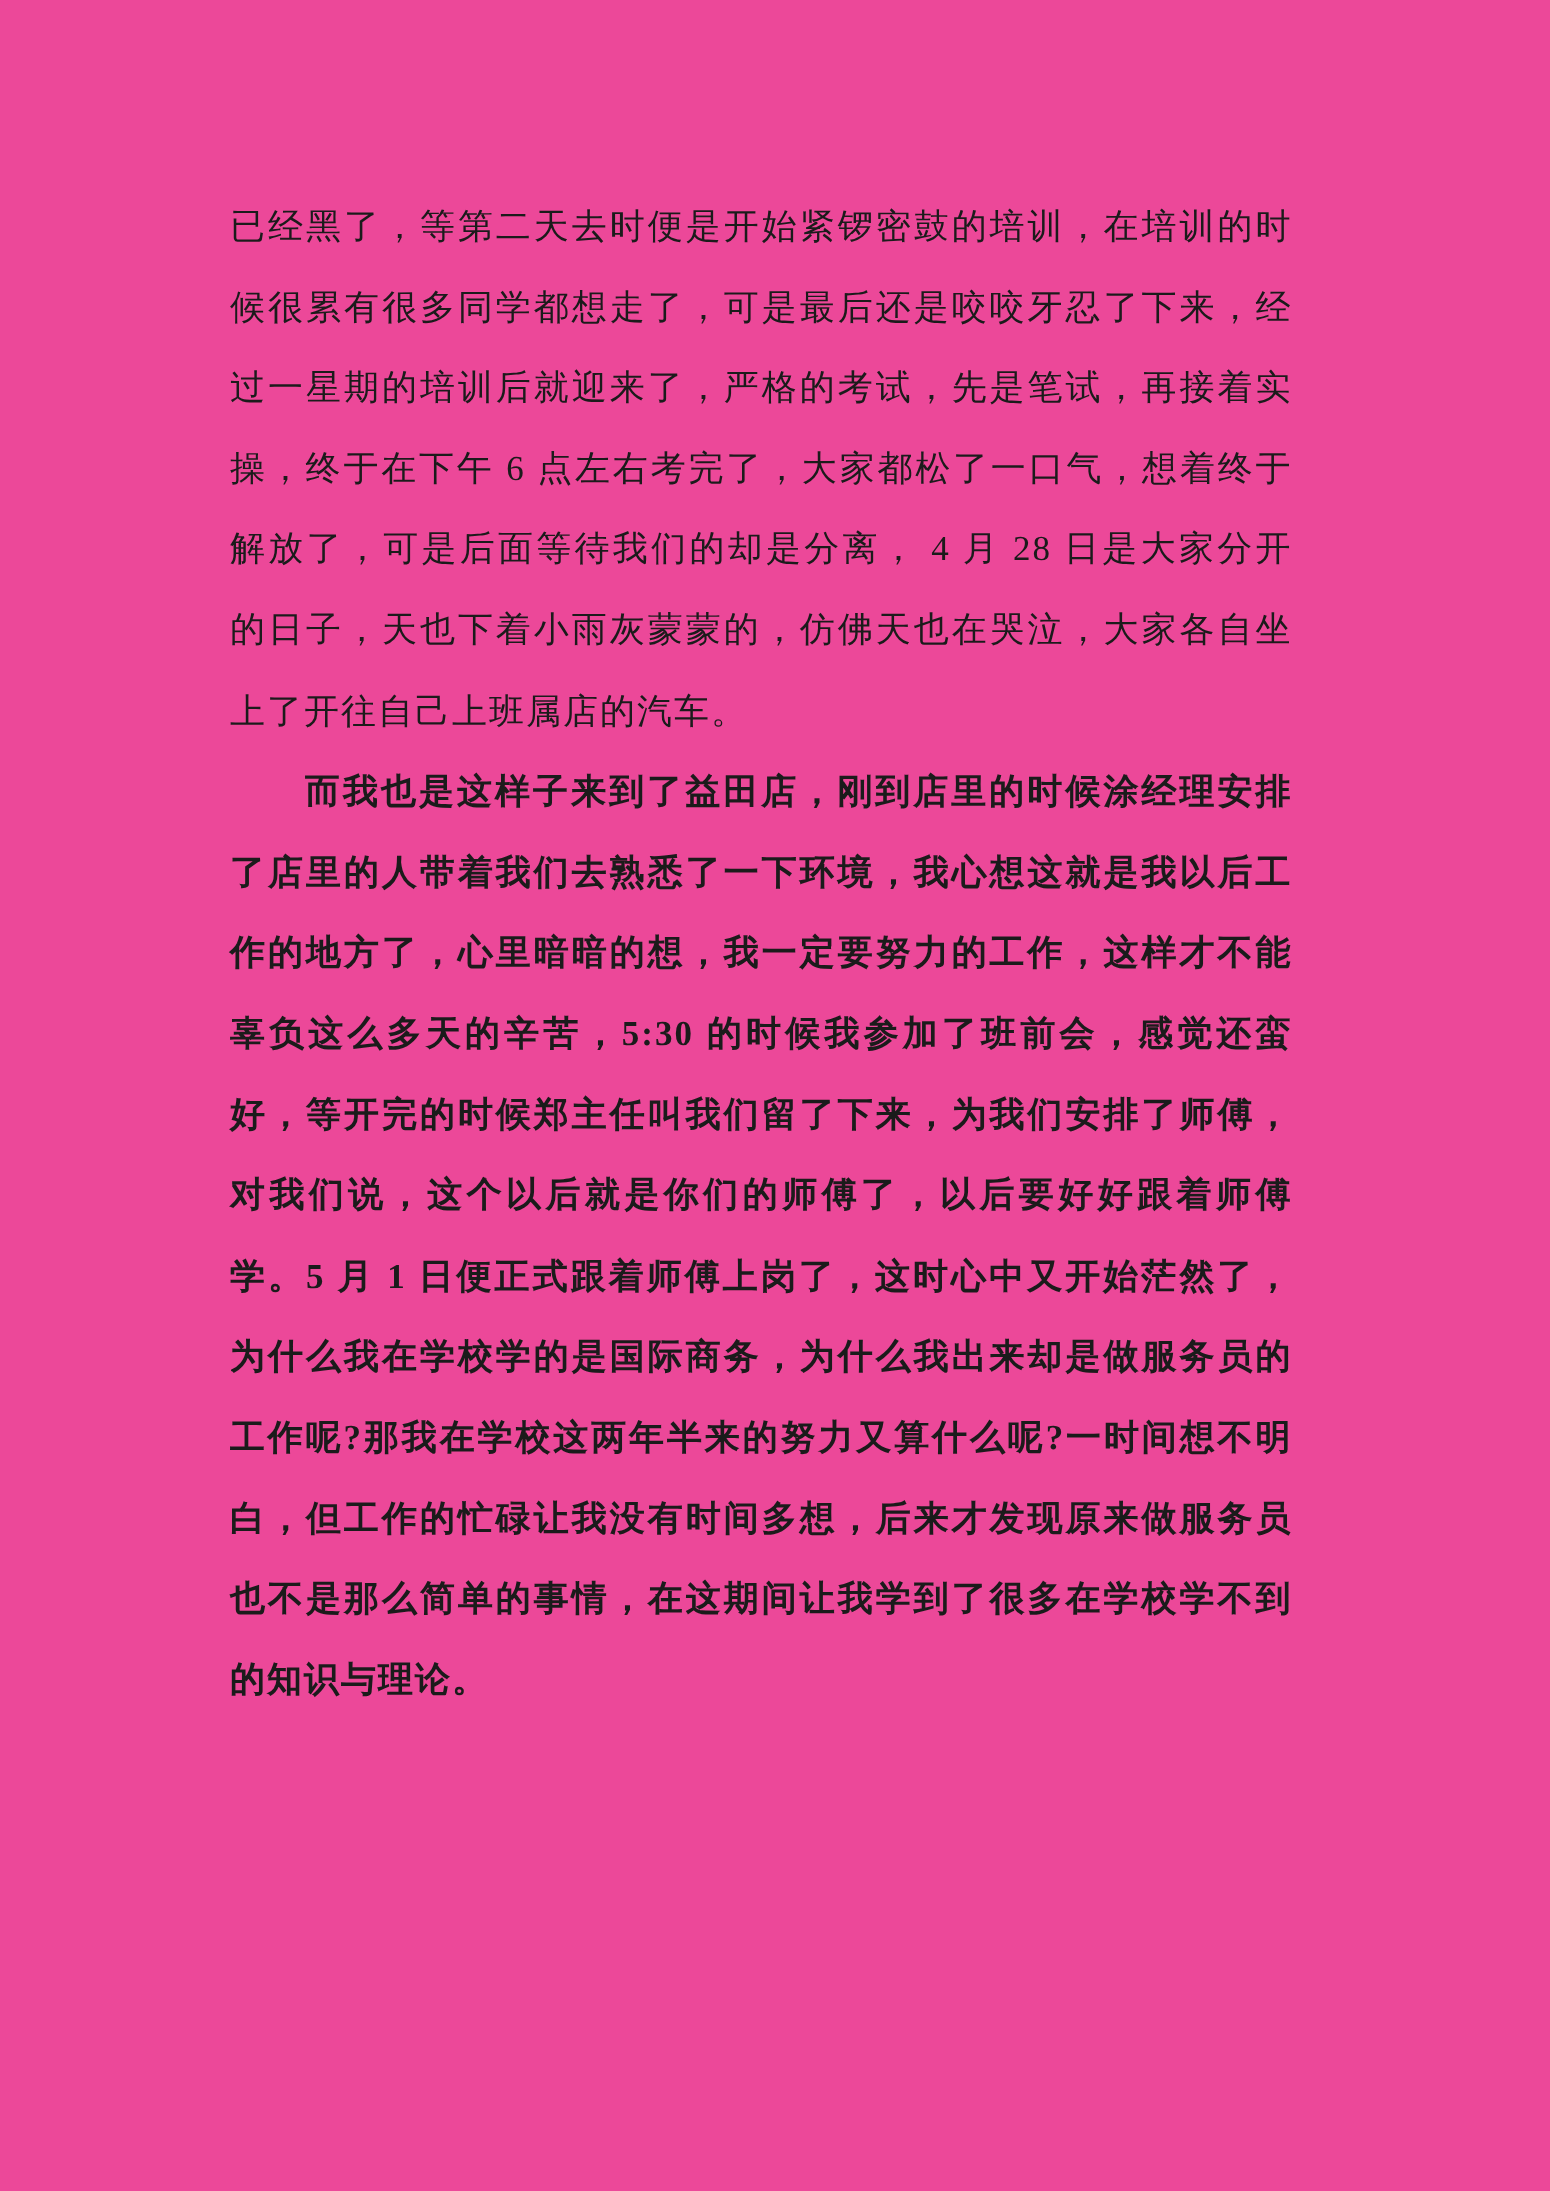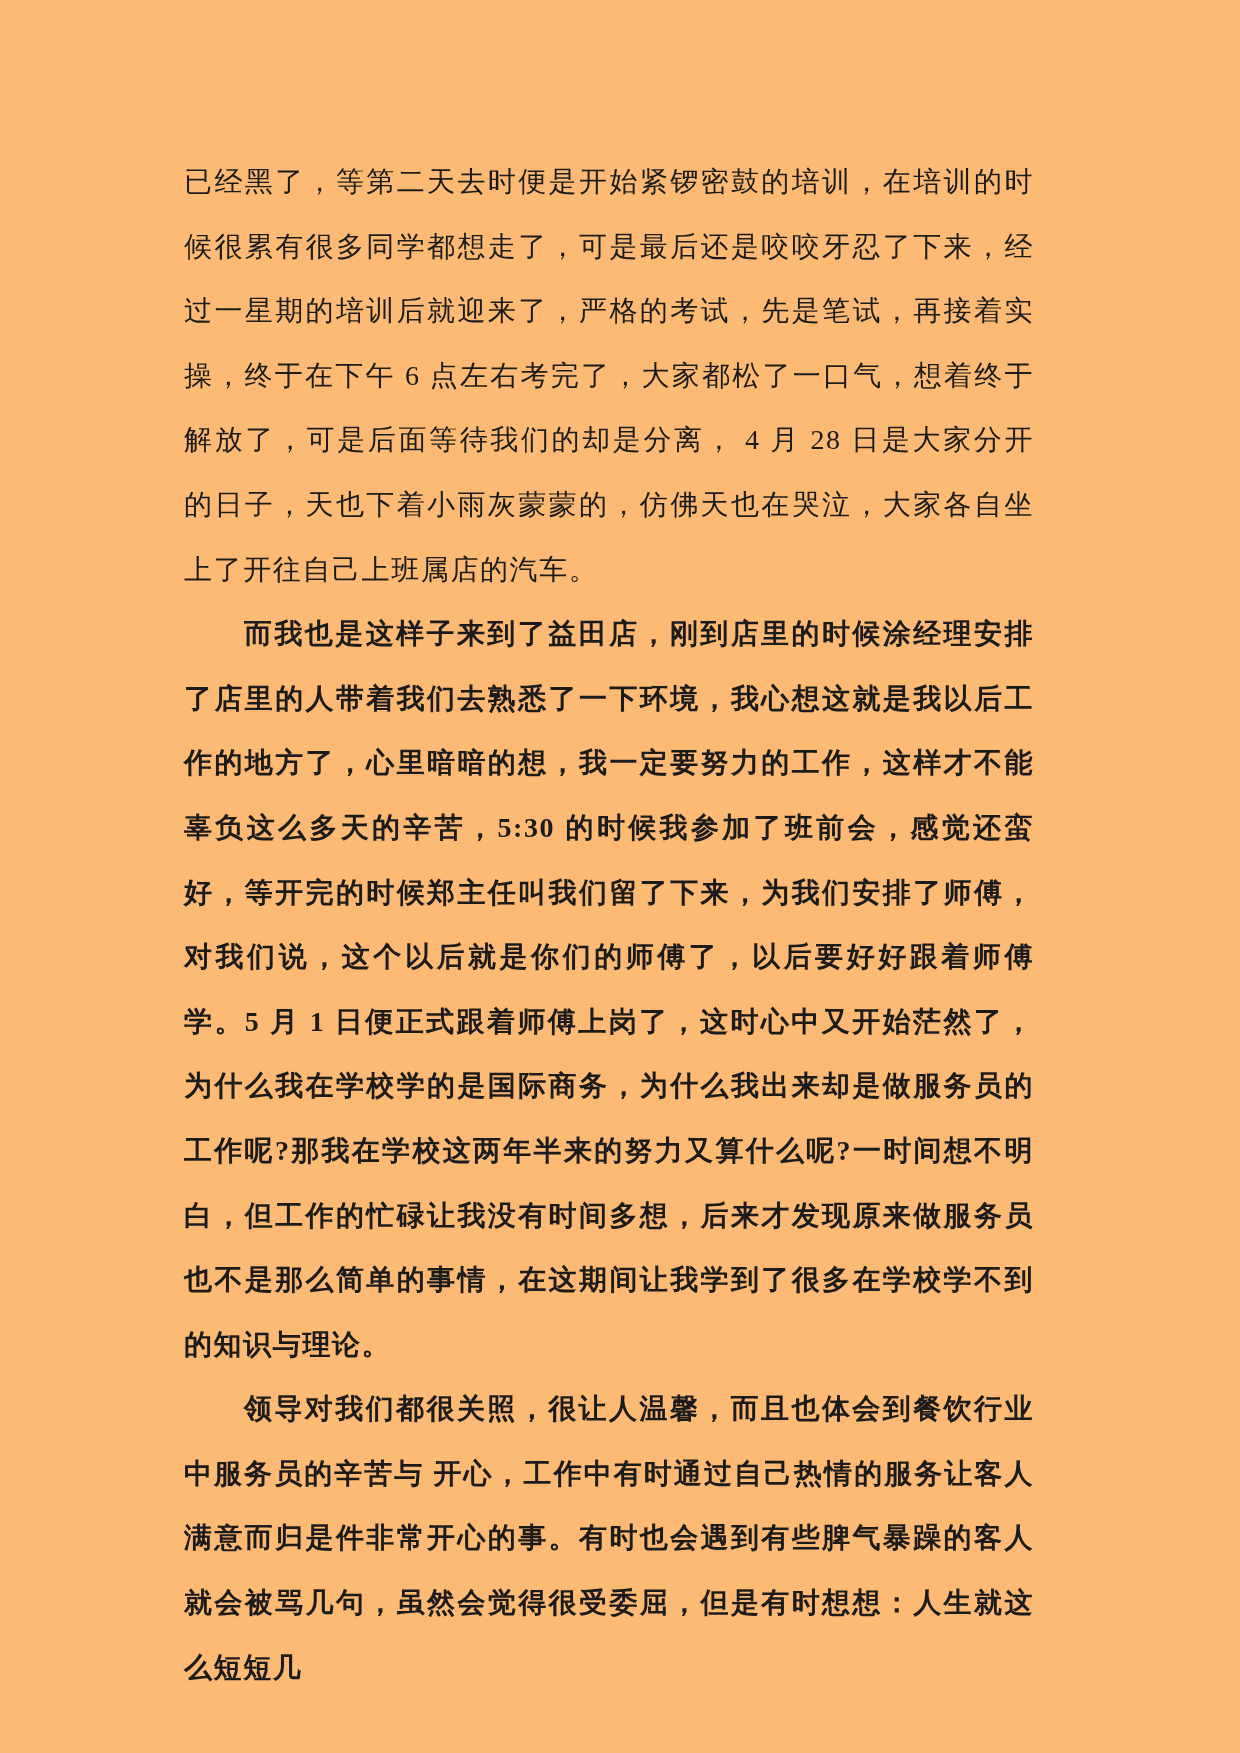--- a/index.html
+++ b/index.html
@@ -9,21 +9,21 @@
   }
   body {
     width: 1240px;
     height: 1753px;
     overflow: hidden;
   }
   .page {
     box-sizing: border-box;
     width: 1240px;
     height: 1753px;
-    background: #fdba74;
+    background: #ec4899;
     padding: 150px 206px 0 184px;
     font-family: "Liberation Serif", "DejaVu Serif", serif;
     font-size: 28px;
     line-height: 64.6px;
     color: #1b1b1b;
     font-weight: 400;
   }
   .para {
     margin: 0;
     text-align: justify;
@@ -35,14 +35,13 @@
     text-indent: 60px;
     font-weight: bold;
   }
 </style>
 </head>
 <body>
 
 <div class="page">
   <p class="para">已经黑了，等第二天去时便是开始紧锣密鼓的培训，在培训的时候很累有很多同学都想走了，可是最后还是咬咬牙忍了下来，经过一星期的培训后就迎来了，严格的考试，先是笔试，再接着实操，终于在下午 6 点左右考完了，大家都松了一口气，想着终于解放了，可是后面等待我们的却是分离， 4 月 28 日是大家分开的日子，天也下着小雨灰蒙蒙的，仿佛天也在哭泣，大家各自坐上了开往自己上班属店的汽车。</p>
   <p class="para indent">而我也是这样子来到了益田店，刚到店里的时候涂经理安排了店里的人带着我们去熟悉了一下环境，我心想这就是我以后工作的地方了，心里暗暗的想，我一定要努力的工作，这样才不能辜负这么多天的辛苦，5:30 的时候我参加了班前会，感觉还蛮好，等开完的时候郑主任叫我们留了下来，为我们安排了师傅，对我们说，这个以后就是你们的师傅了，以后要好好跟着师傅学。5 月 1 日便正式跟着师傅上岗了，这时心中又开始茫然了，为什么我在学校学的是国际商务，为什么我出来却是做服务员的工作呢?那我在学校这两年半来的努力又算什么呢?一时间想不明白，但工作的忙碌让我没有时间多想，后来才发现原来做服务员也不是那么简单的事情，在这期间让我学到了很多在学校学不到的知识与理论。</p>
-  <p class="para indent">领导对我们都很关照，很让人温馨，而且也体会到餐饮行业中服务员的辛苦与 开心，工作中有时通过自己热情的服务让客人满意而归是件非常开心的事。有时也会遇到有些脾气暴躁的客人就会被骂几句，虽然会觉得很受委屈，但是有时想想：人生就这么短短几</p>
 </div>
 
 </body></html>

